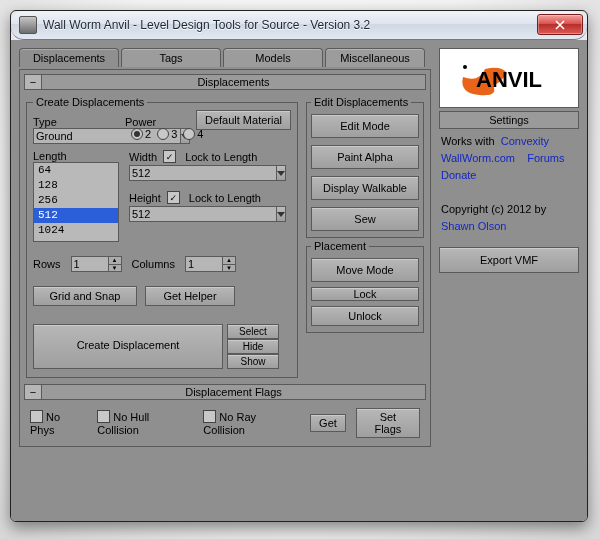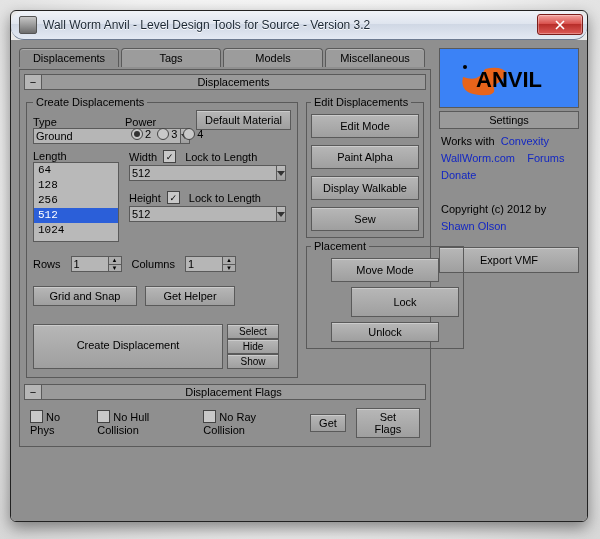--- a/index.html
+++ b/index.html
@@ -62,21 +62,21 @@
   .listbox div { padding:0 4px; line-height:15px; font-size:11px;font-family:Liberation Mono, monospace;}
   .listbox .sel { background:#2b5fd9; color:#fff;}
 
   .radio { width:10px;height:10px;border:1px solid #444;border-radius:50%;background:#c8c8c8;
            display:inline-block;vertical-align:middle;margin:0 2px 0 6px; position:relative;}
   .radio.checked::after { content:""; position:absolute; inset:2px; background:#333; border-radius:50%;}
   .chk { width:11px;height:11px;border:1px solid #444;background:#c8c8c8;display:inline-flex;
          align-items:center;justify-content:center;vertical-align:middle;margin-right:3px;font-size:9px;}
   label { vertical-align:middle;}
 
-  .logo { width:138px; height:58px; background:#3b82f6; border:1px solid #5a5a5a;
+  .logo { width:138px; height:58px; background:#ffffff; border:1px solid #5a5a5a;
           display:flex; align-items:center; justify-content:center; position:relative; overflow:hidden;text-decoration:underline;}
   .logo svg { width:120px; height:46px;}
   .settingsbar { border:1px solid #5a5a5a; text-align:center; padding:2px 0; margin-top:3px;
                  background:#9a9a9a;}
   .linkish { color:#1327c2; }
   .rightcol .textblock { font-size:11px; line-height:17px; padding:4px 2px 2px 2px;}
   .row { display:flex; align-items:center; gap:6px;}
   .lbl { font-size:11px;}
   .flagsrow { display:flex; align-items:center; gap:10px; padding:4px 6px;}
   .miniarrow { width:0;height:0;border-left:4px solid transparent;border-right:4px solid transparent;
@@ -222,21 +222,21 @@
                <div class="btn wide">Edit Mode</div>
                <div class="btn wide">Paint Alpha</div>
                <div class="btn wide">Display Walkable</div>
                <div class="btn wide">Sew</div>
              </div>
            </fieldset>
            <fieldset style="padding:6px 4px;">
              <legend>Placement</legend>
              <div style="display:flex;flex-direction:column;gap:5px;align-items:center;">
                <div class="btn wide">Move Mode</div>
-               <div class="btn wide" style="padding:8px 0;margin-left:40px;">Lock</div>
+               <div class="btn wide" style="padding:0 0;">Lock</div>
                <div class="btn wide" style="padding:3px 0;">Unlock</div>
              </div>
            </fieldset>
          </div>
        </div>
 
        <div class="accordion" style="margin-top:4px;">
          <div class="ctrl">−</div>
          <div class="ttl">Displacement Flags</div>
        </div>

